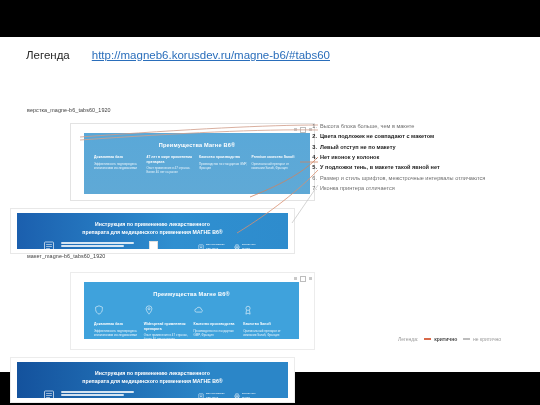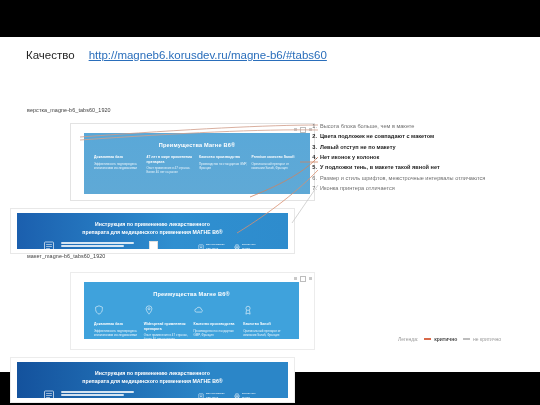--- a/index.html
+++ b/index.html
@@ -15,21 +15,21 @@
     position:absolute;left:0;top:37px;width:540px;height:335px;background:#fff;
   }
 
   
   .heading{
     position:absolute;left:26px;top:12px;
     font-size:11.5px;color:#2b2b2b;white-space:nowrap;
   }
   .heading .lbl{color:#262626;}
   .heading .url{
-    color:#2a6ebb;text-decoration:underline;margin-left:14px;
+    color:#2a6ebb;text-decoration:underline;margin-left:22px;
   }
 
   
   .caption{
     position:absolute;font-size:5.4px;color:#3c3c3c;line-height:1.45;
     letter-spacing:.1px;width:120px;
   }
   .cap1{left:27px;top:70px;}
   .cap2{left:27px;top:216px;}
 
@@ -156,21 +156,21 @@
 <body>
 
 <div class="stage">
 
   <div class="bar-top"></div>
   <div class="bar-bottom"></div>
 
   <div class="slide">
 
     <div class="heading">
-      <span class="lbl">Качество</span><a class="url" href="#">http://magneb6.korusdev.ru/magne-b6/#tabs60</a>
+      <span class="lbl">Легенда</span><a class="url" href="#">http://magneb6.korusdev.ru/magne-b6/#tabs60</a>
     </div>
 
     <div class="caption cap1">верстка_magne-b6_tabs60_1920</div>
 
     <div class="caption cap2">макет_magne-b6_tabs60_1920</div>
 
     <div class="shot shotA">
       <div class="chrome">
         <i></i>
         <i class="sq"></i>

